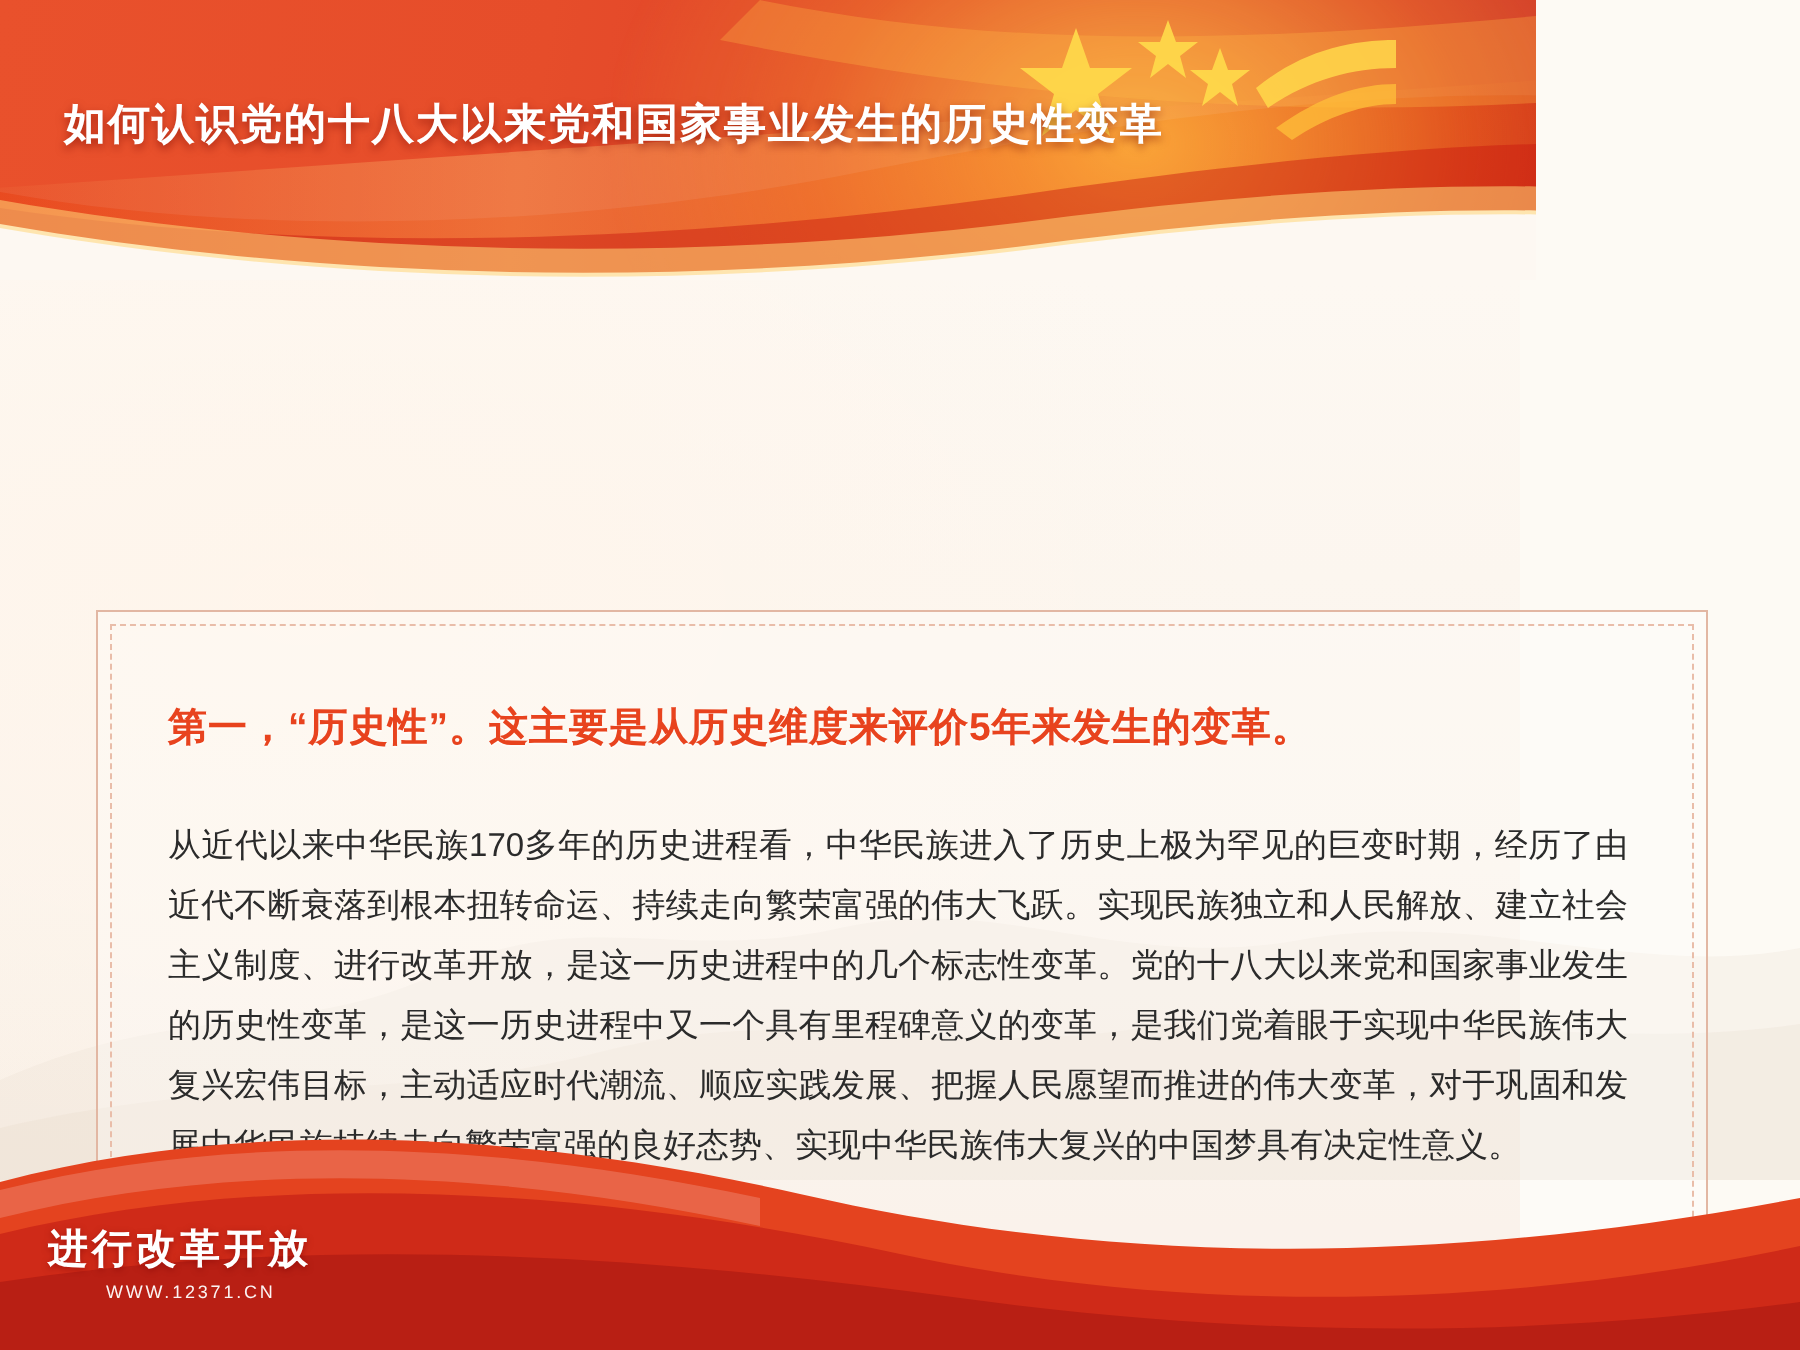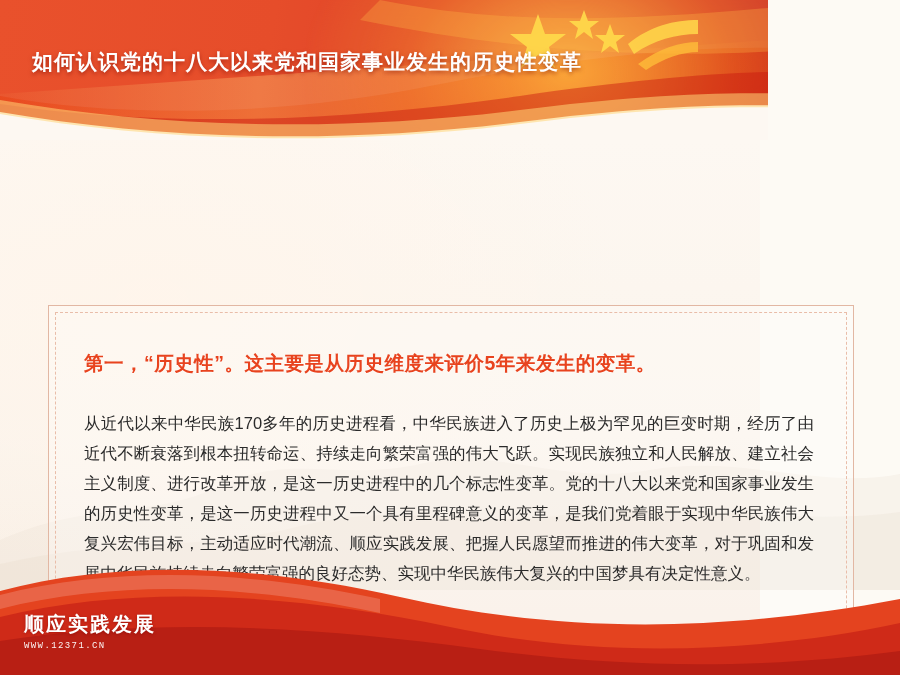--- a/index.html
+++ b/index.html
@@ -137,22 +137,23 @@
   .logo-mark {
     font-size: 20px;
     font-weight: bold;
     letter-spacing: 2px;
     text-shadow: 0 1px 3px rgba(120,0,0,0.5);
   }
   .logo-url {
     font-size: 9px;
     letter-spacing: 1.4px;
     margin-top: 3px;
-    font-family: Liberation Mono, monospace;
+    font-family: Liberation Sans, sans-serif;
     opacity: 0.95;
+    margin-left: 29px;
   }
 </style>
 </head>
 <body>
 
 <div class="slide">
 
   <div class="banner">
     <div class="banner-glow"></div>
     <div class="banner-sheen"></div>
@@ -197,17 +198,17 @@
   </div>
 
   <svg class="footer-waves" viewBox="0 0 900 150" preserveAspectRatio="none">
     <path d="M0,66 C120,34 260,40 400,72 C540,104 700,112 900,74 L900,150 L0,150 Z" fill="#e4431f"></path>
     <path d="M0,92 C140,58 300,70 450,102 C600,134 760,128 900,98 L900,150 L0,150 Z" fill="#cf2a18"></path>
     <path d="M0,116 C160,92 320,102 480,124 C640,146 780,142 900,126 L900,150 L0,150 Z" fill="#b81f14"></path>
     <path d="M0,70 C120,40 250,46 380,74 L380,88 C250,60 120,54 0,84 Z" fill="rgba(255,255,255,0.18)"></path>
   </svg>
 
   <div class="logo">
-    <div class="logo-mark">顺应实践发展</div>
+    <div class="logo-mark">进行改革开放</div>
     <div class="logo-url">WWW.12371.CN</div>
   </div>
 
 </div>
 
 </body></html>

